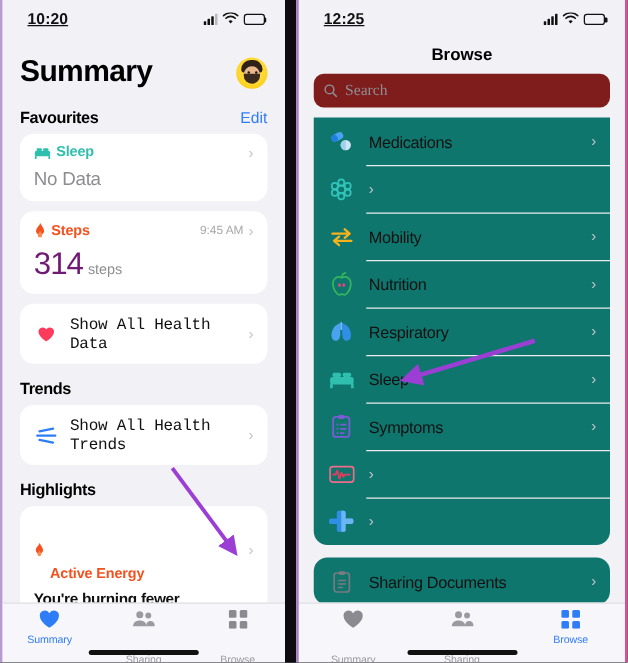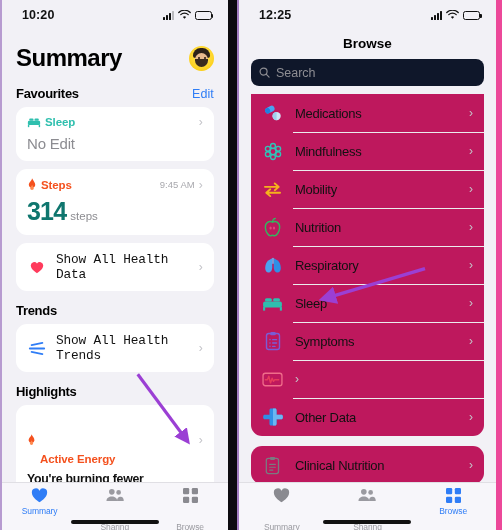--- a/index.html
+++ b/index.html
@@ -14,30 +14,30 @@
 
   
   .phone {
     position: relative;
     height: 530px;
     overflow: hidden;
     background: #f2f1f6;
   }
   .phone-left  { width: 246px; border-left: 2px solid #b79bd0; }
   .gap { width: 10px; height: 530px; background: #0d0b10; }
-  .phone-right { width: 286px; border-left: 2px solid #a57fc4; border-right: 6px solid #ec4899; }
+  .phone-right { width: 286px; border-left: 2px solid #a57fc4; border-right: 2px solid #ec4899; }
 
   .screen { position: absolute; inset: 0; overflow: hidden; background: #f2f1f6; }
 
   
   .statusbar {
     height: 30px; display: flex; align-items: center;
     justify-content: space-between; padding: 0 16px 0 20px;
   }
-  .clock { font-size: 12.5px; font-weight: 600; color: #111; letter-spacing: .1px; }
+  .clock { font-size: 12.5px; font-weight: 600; color: #111; letter-spacing: .1px; text-decoration: underline; }
   .status-icons { display: flex; align-items: center; gap: 4px; }
   .bars { display: flex; align-items: flex-end; gap: 1px; height: 10px; }
   .bars i { width: 2px; background: #111; border-radius: .5px; display: block; }
   .bars i:nth-child(1) { height: 3px; }
   .bars i:nth-child(2) { height: 5px; }
   .bars i:nth-child(3) { height: 7px; }
   .bars i:nth-child(4) { height: 9px; }
   .bars.dim i:nth-child(4) { background: #b9b9bd; }
   .batt {
     width: 17px; height: 9px; border: 1px solid #111; border-radius: 2.5px;
@@ -75,37 +75,37 @@
   .card-row1 { display: flex; align-items: center; gap: 4px; }
   .metric-label { font-size: 11.5px; font-weight: 700; letter-spacing: -.1px; }
   .metric-label.sleep { color: #2fbfae; }
   .metric-label.steps { color: #f4511e; }
   .metric-label.energy { color: #f4511e; margin-top: 39px; }
   .spacer { flex: 1; }
   .time-stamp { font-size: 9.5px; color: #a8a8ad; }
   .chev { color: #c4c4c9; font-size: 12px; line-height: 1; }
   .no-data { font-size: 15px; color: #8c8c91; font-weight: 400; margin-top: 7px; letter-spacing: -.2px; }
   .big-value { margin-top: 6px; display: flex; align-items: baseline; gap: 4px; }
-  .big-num { font-size: 25px; font-weight: 700; color: #0f766e; letter-spacing: -.8px; }
+  .big-num { font-size: 25px; font-weight: 400; color: #701a75; letter-spacing: -.8px; }
   .big-unit { font-size: 11.5px; color: #8c8c91; }
   .highlight-text { font-size: 12.3px; font-weight: 600; color: #111; line-height: 1.33; margin-top: 6px; letter-spacing: -.25px; }
 
   .link-card { background:#fff; border-radius: 11px; padding: 9px 11px; display:flex; align-items:center; gap:9px; }
   .sq-icon { width: 20px; height: 20px; border-radius: 5px; background:#fff; display:flex; align-items:center; justify-content:center; flex:none; }
   .link-label { font-size: 12.8px; color:#111; letter-spacing: -.2px; font-family: Liberation Mono, monospace; }
 
   
   .nav-title { text-align:center; font-size: 13.5px; font-weight: 700; color:#000; padding: 6px 0 8px; }
   .searchbar {
-    margin: 0 12px 8px; height: 27px; border-radius: 8px; background: #0f172a;
-    display:flex; align-items:center; gap:6px; padding: 0 8px;
+    margin: 0 12px 8px; height: 27px; border-radius: 8px; background: #7f1d1d;
+    display:flex; align-items:center; gap:6px; padding: 0 8px; font-family: Liberation Serif, serif;
   }
   .search-ph { font-size: 12.5px; color: #8e8e93; }
   .browse-list { padding: 0 12px; }
-  .list-card { background:#be185d; border-radius: 11px; overflow: hidden; }
+  .list-card { background:#0f766e; border-radius: 11px; overflow: hidden; }
   .list-card.top { border-radius: 0 0 11px 11px; }
   .row { display:flex; align-items:center; gap:11px; height: 38px; padding: 0 11px; position: relative; }
   .row + .row::before {
     content:""; position:absolute; left: 42px; right: 0; top: 0; height: 1px; background: #ececed;
   }
   .row-label { font-size: 13px; color:#111; letter-spacing: -.25px; flex: 1; font-weight: 500; }
   .row-ico { width: 22px; height: 22px; flex:none; display:flex; align-items:center; justify-content:center; }
   .card-gap { height: 10px; }
 
   
@@ -174,21 +174,21 @@
               <rect x="1" y="5" width="14" height="5" rx="1.6" fill="#2fbfae"></rect>
               <rect x="2.5" y="2.6" width="5" height="2.6" rx="1.2" fill="#2fbfae"></rect>
               <rect x="8.5" y="2.6" width="5" height="2.6" rx="1.2" fill="#2fbfae"></rect>
               <rect x="1" y="9.4" width="1.6" height="3" fill="#2fbfae"></rect>
               <rect x="13.4" y="9.4" width="1.6" height="3" fill="#2fbfae"></rect>
             </svg>
             <span class="metric-label sleep">Sleep</span>
             <span class="spacer"></span>
             <span class="chev">›</span>
           </div>
-          <div class="no-data">No Edit</div>
+          <div class="no-data">No Data</div>
         </div>
 
         <div class="card">
           <div class="card-row1">
             <svg width="10" height="13" viewBox="0 0 11 14">
               <path d="M5.5 0C5.5 3 2 3.8 2 7.6a3.6 3.6 0 0 0 7.1 0C9.1 4.6 7 3 5.5 0z" fill="#f4511e"></path>
               <path d="M5.5 13a2 2 0 0 1-2-2c0-1.5 2-2 2-3.8.6 1.4 2 2.2 2 3.8a2 2 0 0 1-2 2z" fill="#ff8a50"></path>
             </svg>
             <span class="metric-label steps">Steps</span>
             <span class="spacer"></span>
@@ -340,21 +340,20 @@
                   <circle cx="11" cy="10.5" r="3.4"></circle>
                   <circle cx="11" cy="4.4" r="2.7"></circle>
                     <circle cx="11" cy="16.6" r="2.7"></circle>
                   <circle cx="5.3" cy="7.5" r="2.7"></circle>
                     <circle cx="16.7" cy="7.5" r="2.7"></circle>
                   <circle cx="5.3" cy="13.5" r="2.7"></circle>
                     <circle cx="16.7" cy="13.5" r="2.7"></circle>
                 </g>
               </svg>
             </span>
-            <span class="row-label">Mindfulness</span>
             <span class="chev">›</span>
           </div>
 
           <div class="row">
             <span class="row-ico">
               <svg width="21" height="17" viewBox="0 0 22 18">
                 <path d="M3 6.2h14M13.4 2.6 17.6 6.2 13.4 9.8" stroke="#f5b21c" stroke-width="2" fill="none" stroke-linecap="round" stroke-linejoin="round"></path>
                 <path d="M19 12.4H5M8.6 8.8 4.4 12.4 8.6 16" stroke="#f5b21c" stroke-width="2" fill="none" stroke-linecap="round" stroke-linejoin="round"></path>
               </svg>
             </span>
@@ -430,41 +429,40 @@
             <span class="chev">›</span>
           </div>
 
           <div class="row">
             <span class="row-ico">
               <svg width="20" height="20" viewBox="0 0 21 21">
                 <path d="M8.4 1.6h4.2c.9 0 1.6.7 1.6 1.6v5h5c.9 0 1.6.7 1.6 1.6v1.4c0 .9-.7 1.6-1.6 1.6h-5v5c0 .9-.7 1.6-1.6 1.6H8.4c-.9 0-1.6-.7-1.6-1.6v-5h-5c-.9 0-1.6-.7-1.6-1.6v-1.4c0-.9.7-1.6 1.6-1.6h5v-5c0-.9.7-1.6 1.6-1.6z" fill="#2f8fe6"></path>
                 <path d="M10.5 1.6h2.1c.9 0 1.6.7 1.6 1.6v5h5c.9 0 1.6.7 1.6 1.6v1.4c0 .9-.7 1.6-1.6 1.6h-5v5c0 .9-.7 1.6-1.6 1.6h-2.1z" fill="#6bb6f2"></path>
               </svg>
             </span>
-            <span class="row-label">Other Data</span>
             <span class="chev">›</span>
           </div>
         </div>
 
         <div class="card-gap"></div>
 
         <div class="list-card">
           <div class="row">
             <span class="row-ico">
               <svg width="15" height="19" viewBox="0 0 16 20">
                 <rect x="1.4" y="2.4" width="13" height="16.2" rx="2.2" stroke="#7a7a80" stroke-width="1.4" fill="none"></rect>
                 <rect x="5" y=".9" width="6" height="3.2" rx="1.5" fill="#7a7a80"></rect>
                 <g fill="#7a7a80">
                   <rect x="4.4" y="8.2" width="7.2" height="1.3" rx=".65"></rect>
                   <rect x="4.4" y="11.2" width="7.2" height="1.3" rx=".65"></rect>
                   <rect x="4.4" y="14.2" width="4.6" height="1.3" rx=".65"></rect>
                 </g>
               </svg>
             </span>
-            <span class="row-label">Clinical Nutrition</span>
+            <span class="row-label">Sharing Documents</span>
             <span class="chev">›</span>
           </div>
         </div>
       </div>
 
       <div class="tabbar">
         <div class="tab off">
           <svg width="17" height="15" viewBox="0 0 18 16">
             <path d="M9 15.2S.9 10.3.9 5.3A4.3 4.3 0 0 1 9 2.8 4.3 4.3 0 0 1 17.1 5.3C17.1 10.3 9 15.2 9 15.2z" fill="#8a8a90"></path>
           </svg>

